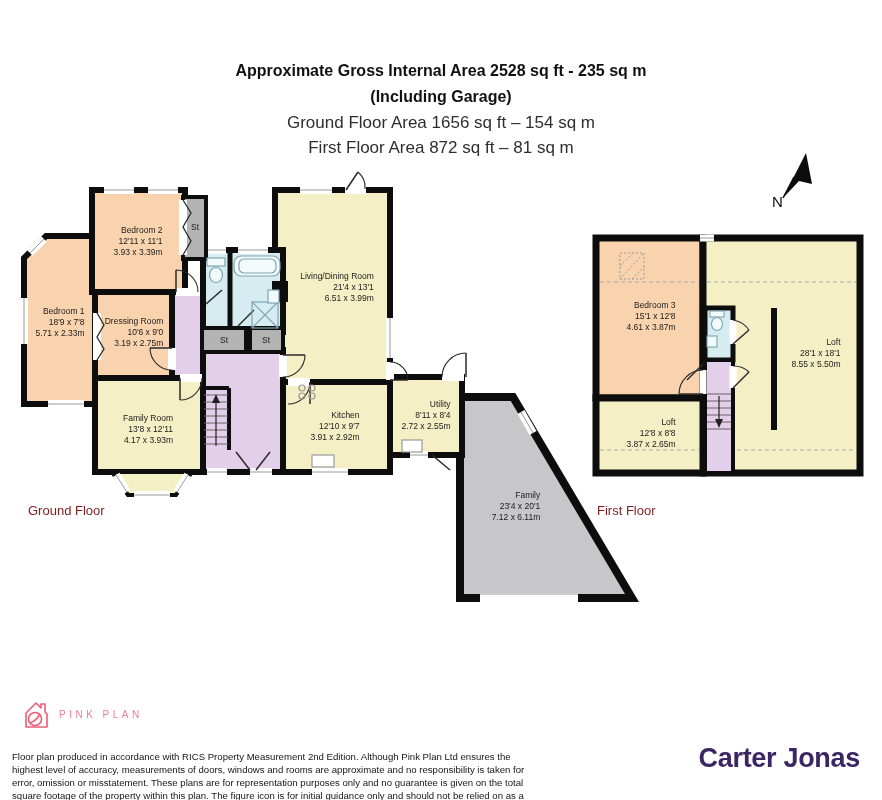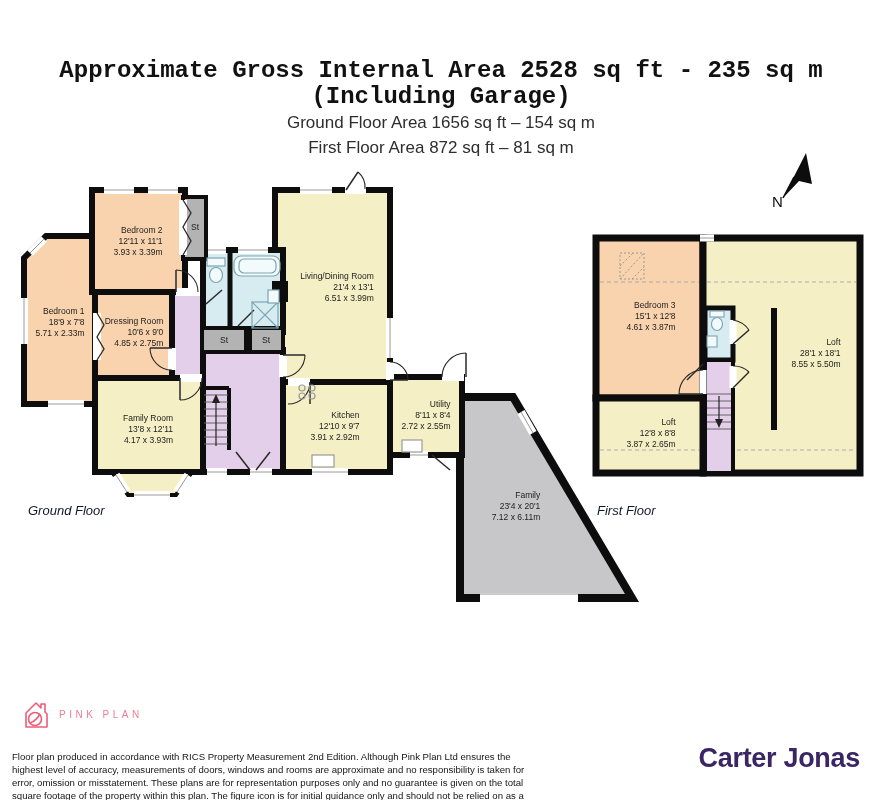--- a/index.html
+++ b/index.html
@@ -1,25 +1,25 @@
 <!DOCTYPE html>
 <html><head>
 <meta charset="utf-8">
 <style>
   html,body{margin:0;padding:0;background:#ffffff;}
   .canvas{position:relative;width:882px;height:800px;background:#ffffff;overflow:hidden;
           font-family:"Liberation Sans", sans-serif;}
   .plan-svg{position:absolute;left:0;top:0;}
   .title-block{position:absolute;left:0;top:58px;width:882px;text-align:center;color:#111;}
-  .title-bold{font-size:24px;font-weight:bold;line-height:26px;font-family:Liberation Mono, monospace;}
+  .title-bold{font-size:16px;font-weight:bold;line-height:26px;}
   .title-reg{font-size:17px;font-weight:normal;color:#2e2e2e;line-height:25px;}
   .room-label{position:absolute;transform:translate(-50%,-50%);text-align:right;
               font-size:8.5px;line-height:1.3;color:#1c1c1c;white-space:nowrap;}
   .st-label{position:absolute;transform:translate(-50%,-50%);font-size:8.5px;color:#1c1c1c;}
-  .floor-caption{position:absolute;font-size:13px;color:#0f172a;font-style:italic;}
+  .floor-caption{position:absolute;font-size:13px;color:#7f1d1d;}
   .brand-text{position:absolute;left:59px;top:709px;font-size:10px;letter-spacing:3.5px;
               color:#ee7e93;font-weight:400;}
   .disclaimer{position:absolute;left:12px;top:740px;width:526px;font-size:9.6px;
               line-height:1.36;color:#161616;}
   .agent-logo{position:absolute;right:22px;top:743px;font-size:27px;font-weight:600;
               color:#3b2664;letter-spacing:-0.3px;}
 </style>
 </head>
 <body>
 
@@ -262,21 +262,21 @@
     <div>5.71 x 2.33m</div>
   </div>
   <div class="room-label" style="left:138px;top:242px">
     <div>Bedroom 2</div>
     <div>12'11 x 11'1</div>
     <div>3.93 x 3.39m</div>
   </div>
   <div class="room-label" style="left:134px;top:333px">
     <div>Dressing Room</div>
     <div>10'6 x 9'0</div>
-    <div>4.85 x 2.75m</div>
+    <div>3.19 x 2.75m</div>
   </div>
   <div class="room-label" style="left:148px;top:430px">
     <div>Family Room</div>
     <div>13'8 x 12'11</div>
     <div>4.17 x 3.93m</div>
   </div>
   <div class="room-label" style="left:337px;top:288px">
     <div>Living/Dining Room</div>
     <div>21'4 x 13'1</div>
     <div>6.51 x 3.99m</div>

